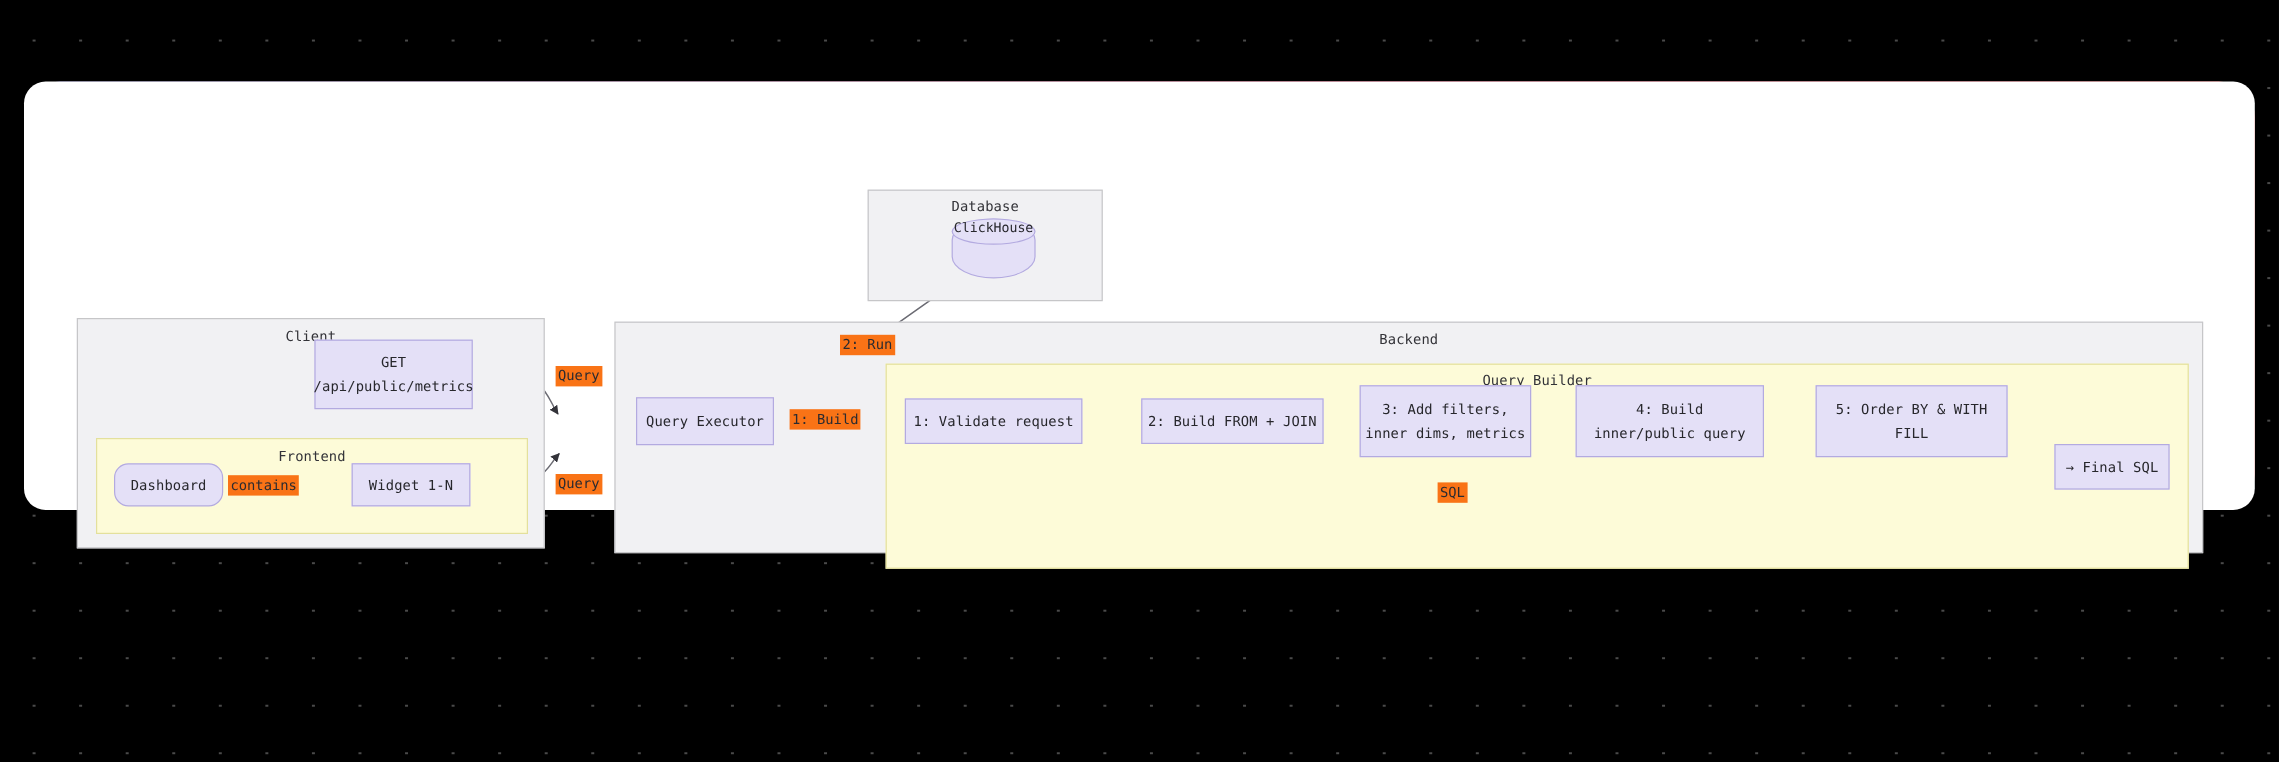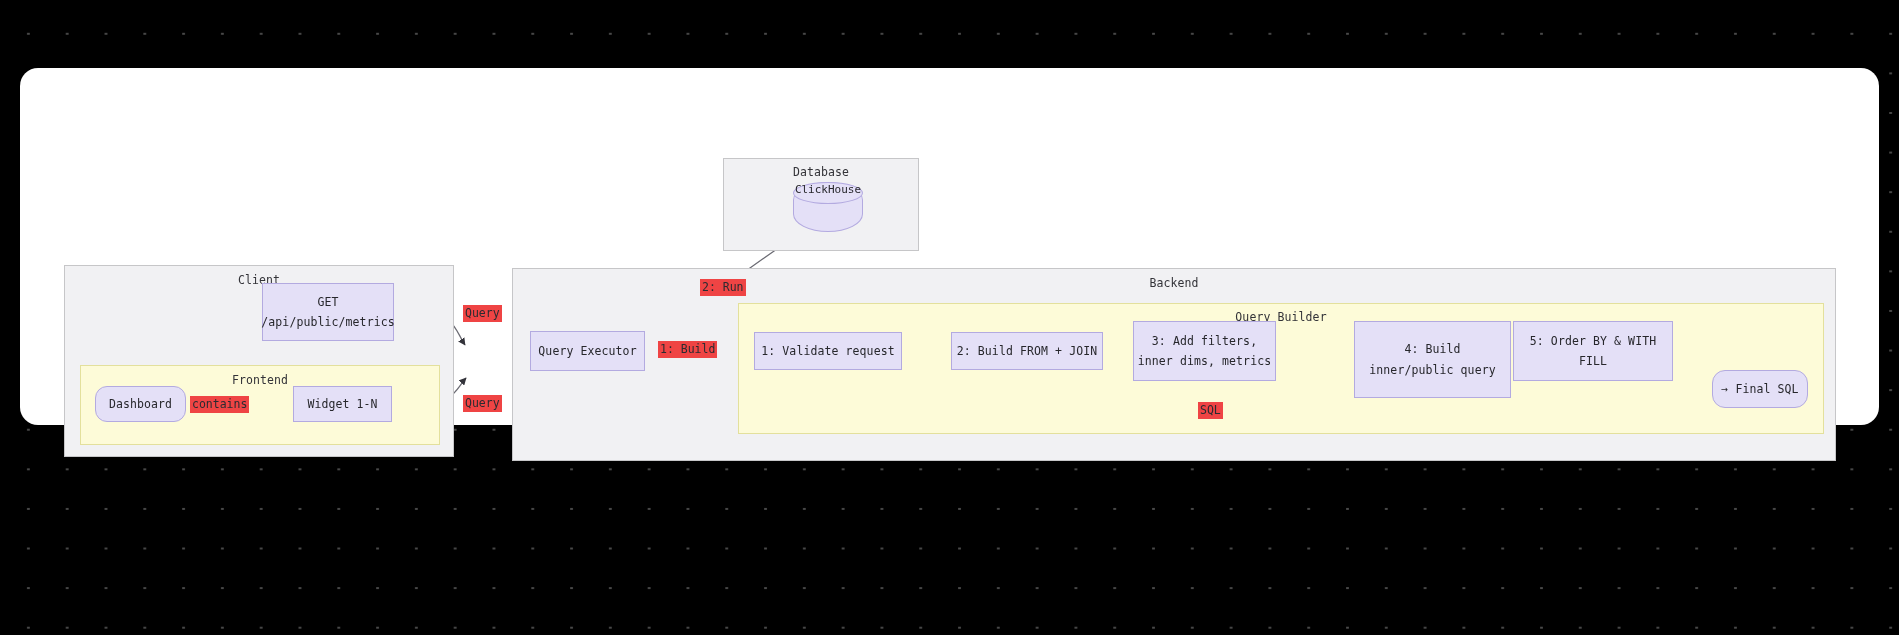--- a/index.html
+++ b/index.html
@@ -110,21 +110,21 @@
     height: 22px;
     box-sizing: border-box;
     border: 1px solid #b3aae0;
     border-radius: 50% / 50%;
     background: #e4e0f7;
   }
   .cylinder .cyl-label { position: relative; z-index: 2; }
   
   .edge-label {
     position: absolute;
-    background: #ef4444;
+    background: #f97316;
     font-size: 11.5px;
     color: #2b2b30;
     padding: 1px 2px;
     white-space: nowrap;
     line-height: 1.3;
   }
 </style>
 </head>
 <body>
 
@@ -179,21 +179,21 @@
 </div>
 
 <div class="cluster cluster-gray" style="left:723px; top:158px; width:196px; height:93px;">
   <span class="cluster-label" style="top:6px;">Database</span>
 </div>
 
 <div class="cluster cluster-gray" style="left:512px; top:268px; width:1324px; height:193px;">
   <span class="cluster-label" style="top:7px;">Backend</span>
 </div>
 
-<div class="cluster cluster-yellow" style="left:738px; top:303px; width:1086px; height:131px;">
+<div class="cluster cluster-yellow" style="left:738px; top:303px; width:1086px; height:171px;">
   <span class="cluster-label" style="top:6px;">Query Builder</span>
 </div>
 
 <div class="node" style="left:262px; top:283px; width:132px; height:58px;">
   <span class="ln">GET</span>
   <span class="ln">/api/public/metrics</span>
 </div>
 
 <div class="node" style="left:95px; top:386px; width:91px; height:36px;border-radius:12px;">
   <span class="ln">Dashboard</span>
@@ -217,31 +217,31 @@
 
 <div class="node" style="left:951px; top:332px; width:152px; height:38px;">
   <span class="ln">2: Build FROM + JOIN</span>
 </div>
 
 <div class="node" style="left:1133px; top:321px; width:143px; height:60px;">
   <span class="ln">3: Add filters,</span>
   <span class="ln">inner dims, metrics</span>
 </div>
 
-<div class="node" style="left:1354px; top:321px; width:157px; height:77px;">
+<div class="node" style="left:1313px; top:321px; width:157px; height:60px;">
   <span class="ln">4: Build</span>
   <span class="ln">inner/public query</span>
 </div>
 
 <div class="node" style="left:1513px; top:321px; width:160px; height:60px;">
   <span class="ln">5: Order BY &amp; WITH</span>
   <span class="ln">FILL</span>
 </div>
 
-<div class="node" style="left:1712px; top:370px; width:96px; height:38px;border-radius:13px;">
+<div class="node" style="left:1712px; top:370px; width:96px; height:38px;">
   <span class="ln">→ Final SQL</span>
 </div>
 
 <div class="edge-label" style="left:190px; top:396px;">contains</div>
 
 <div class="edge-label" style="left:463px; top:305px;">Query</div>
 
 <div class="edge-label" style="left:463px; top:395px;">Query</div>
 
 <div class="edge-label" style="left:700px; top:279px;">2: Run</div>

